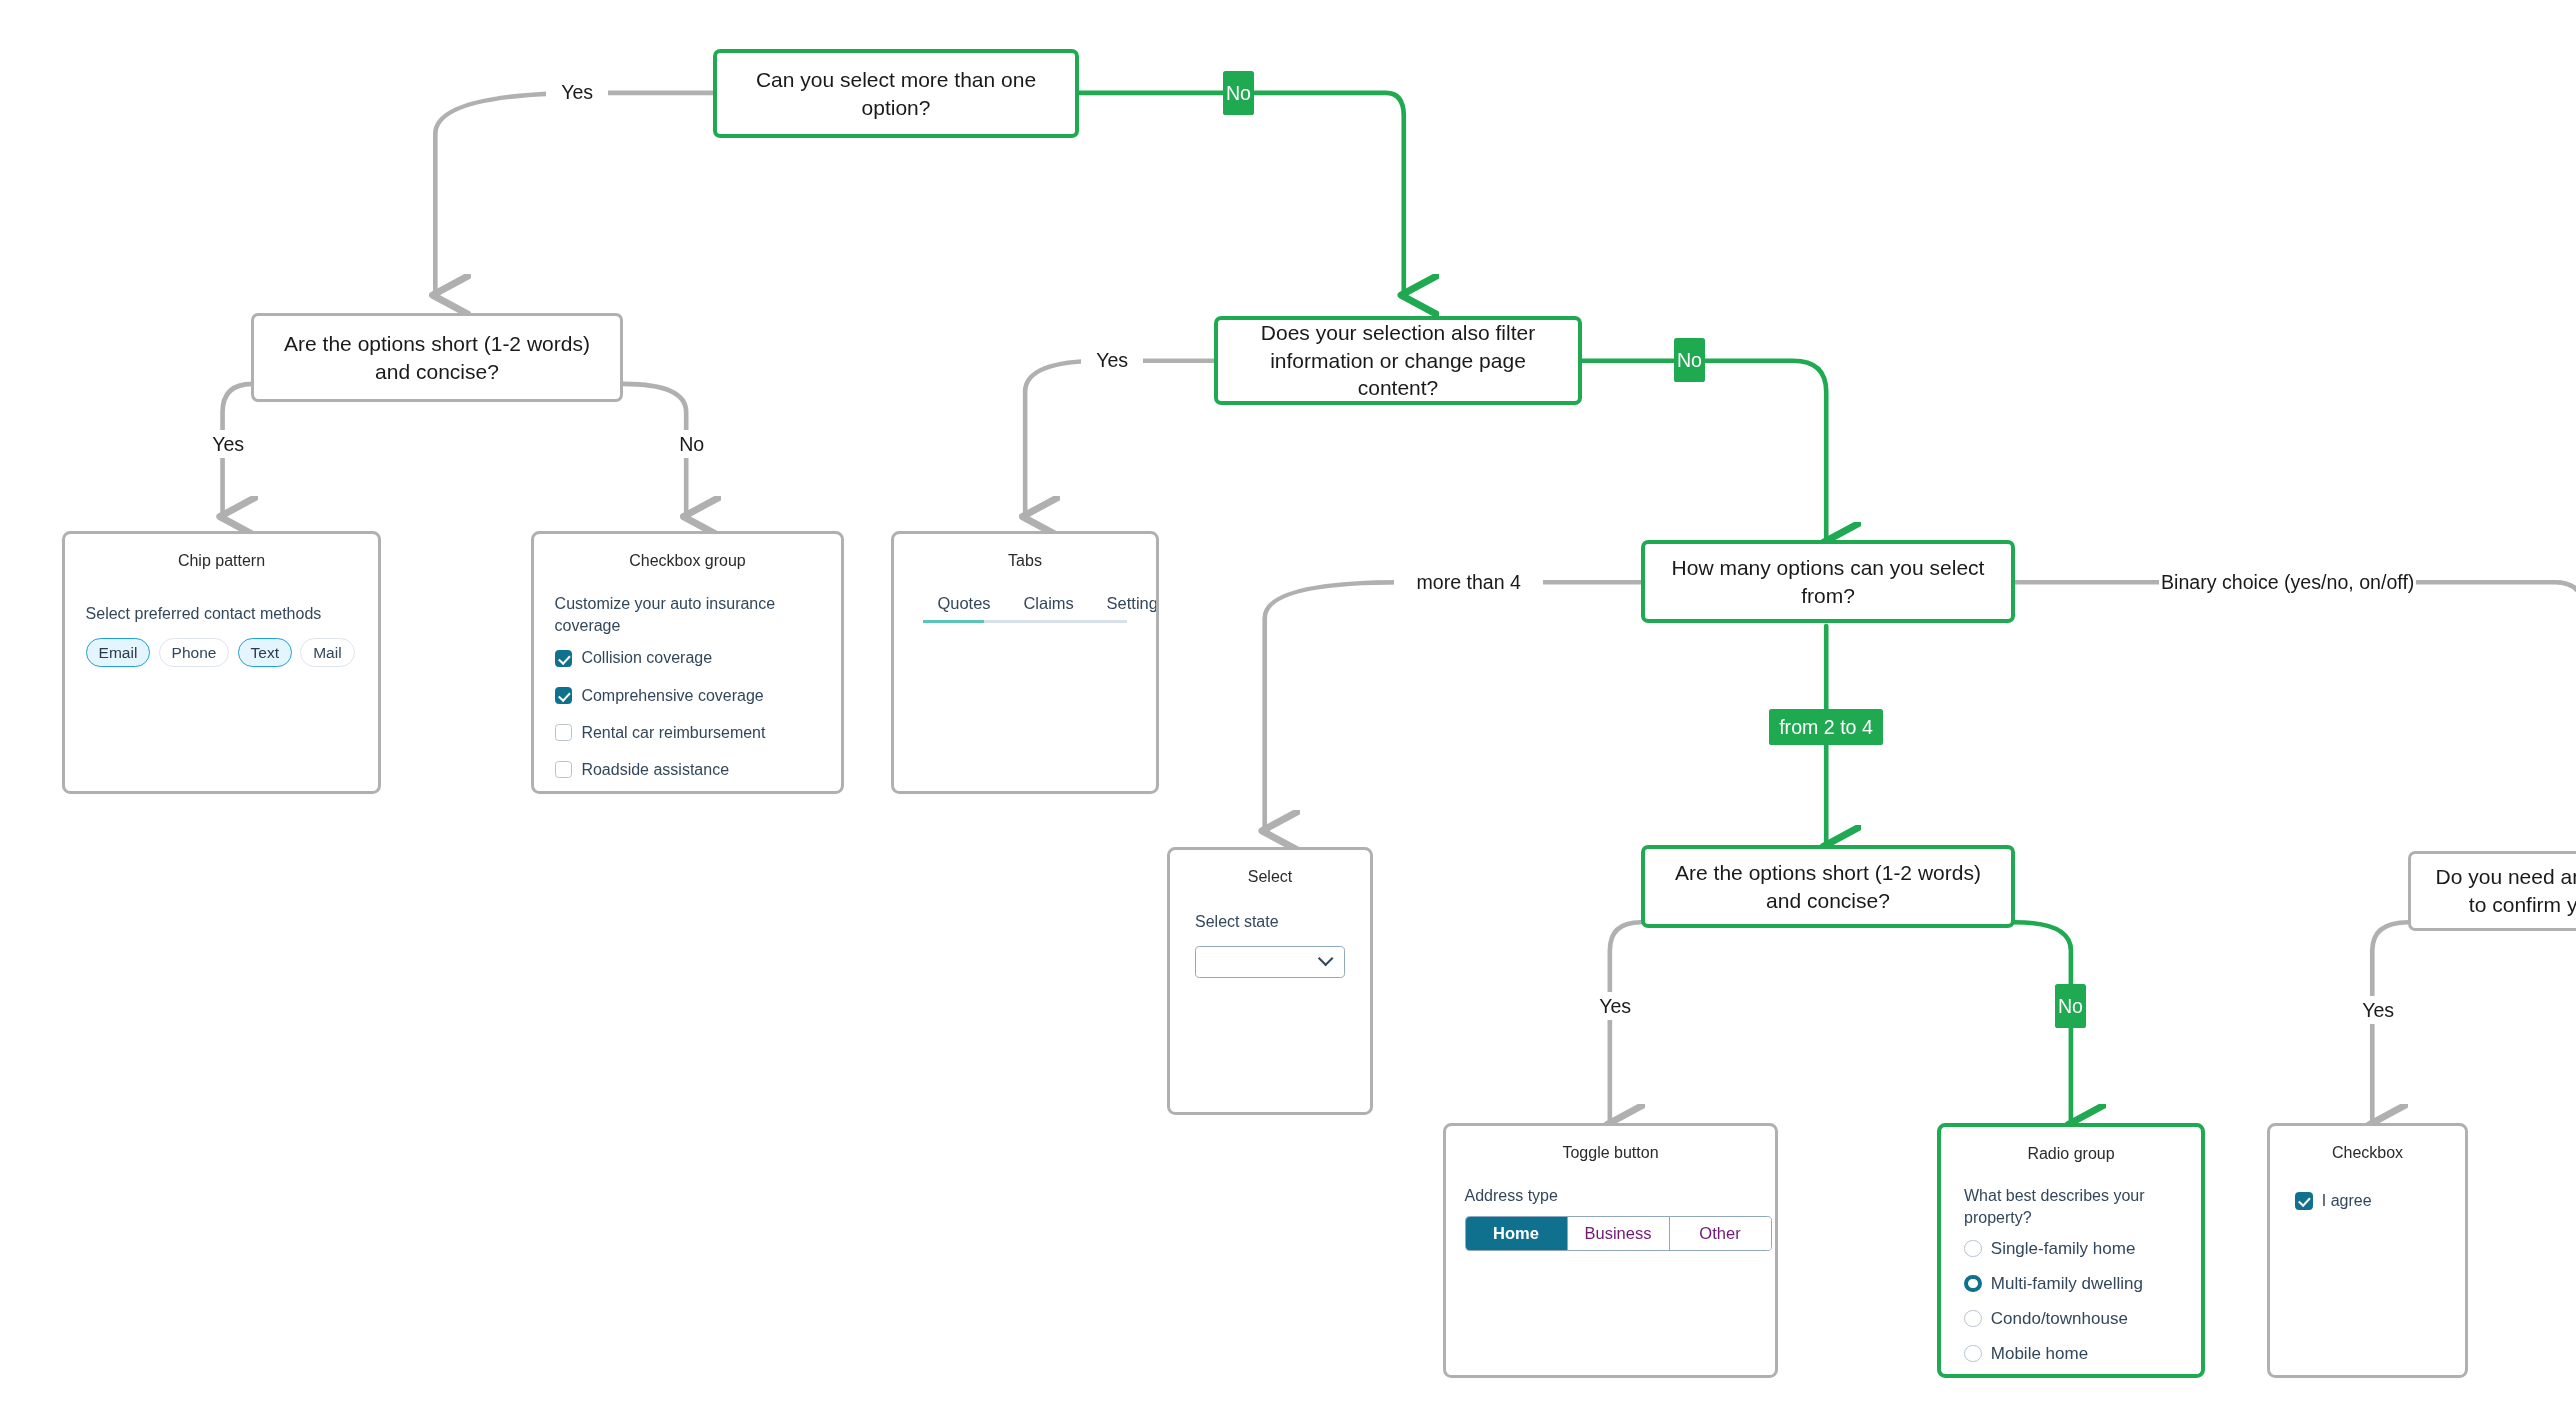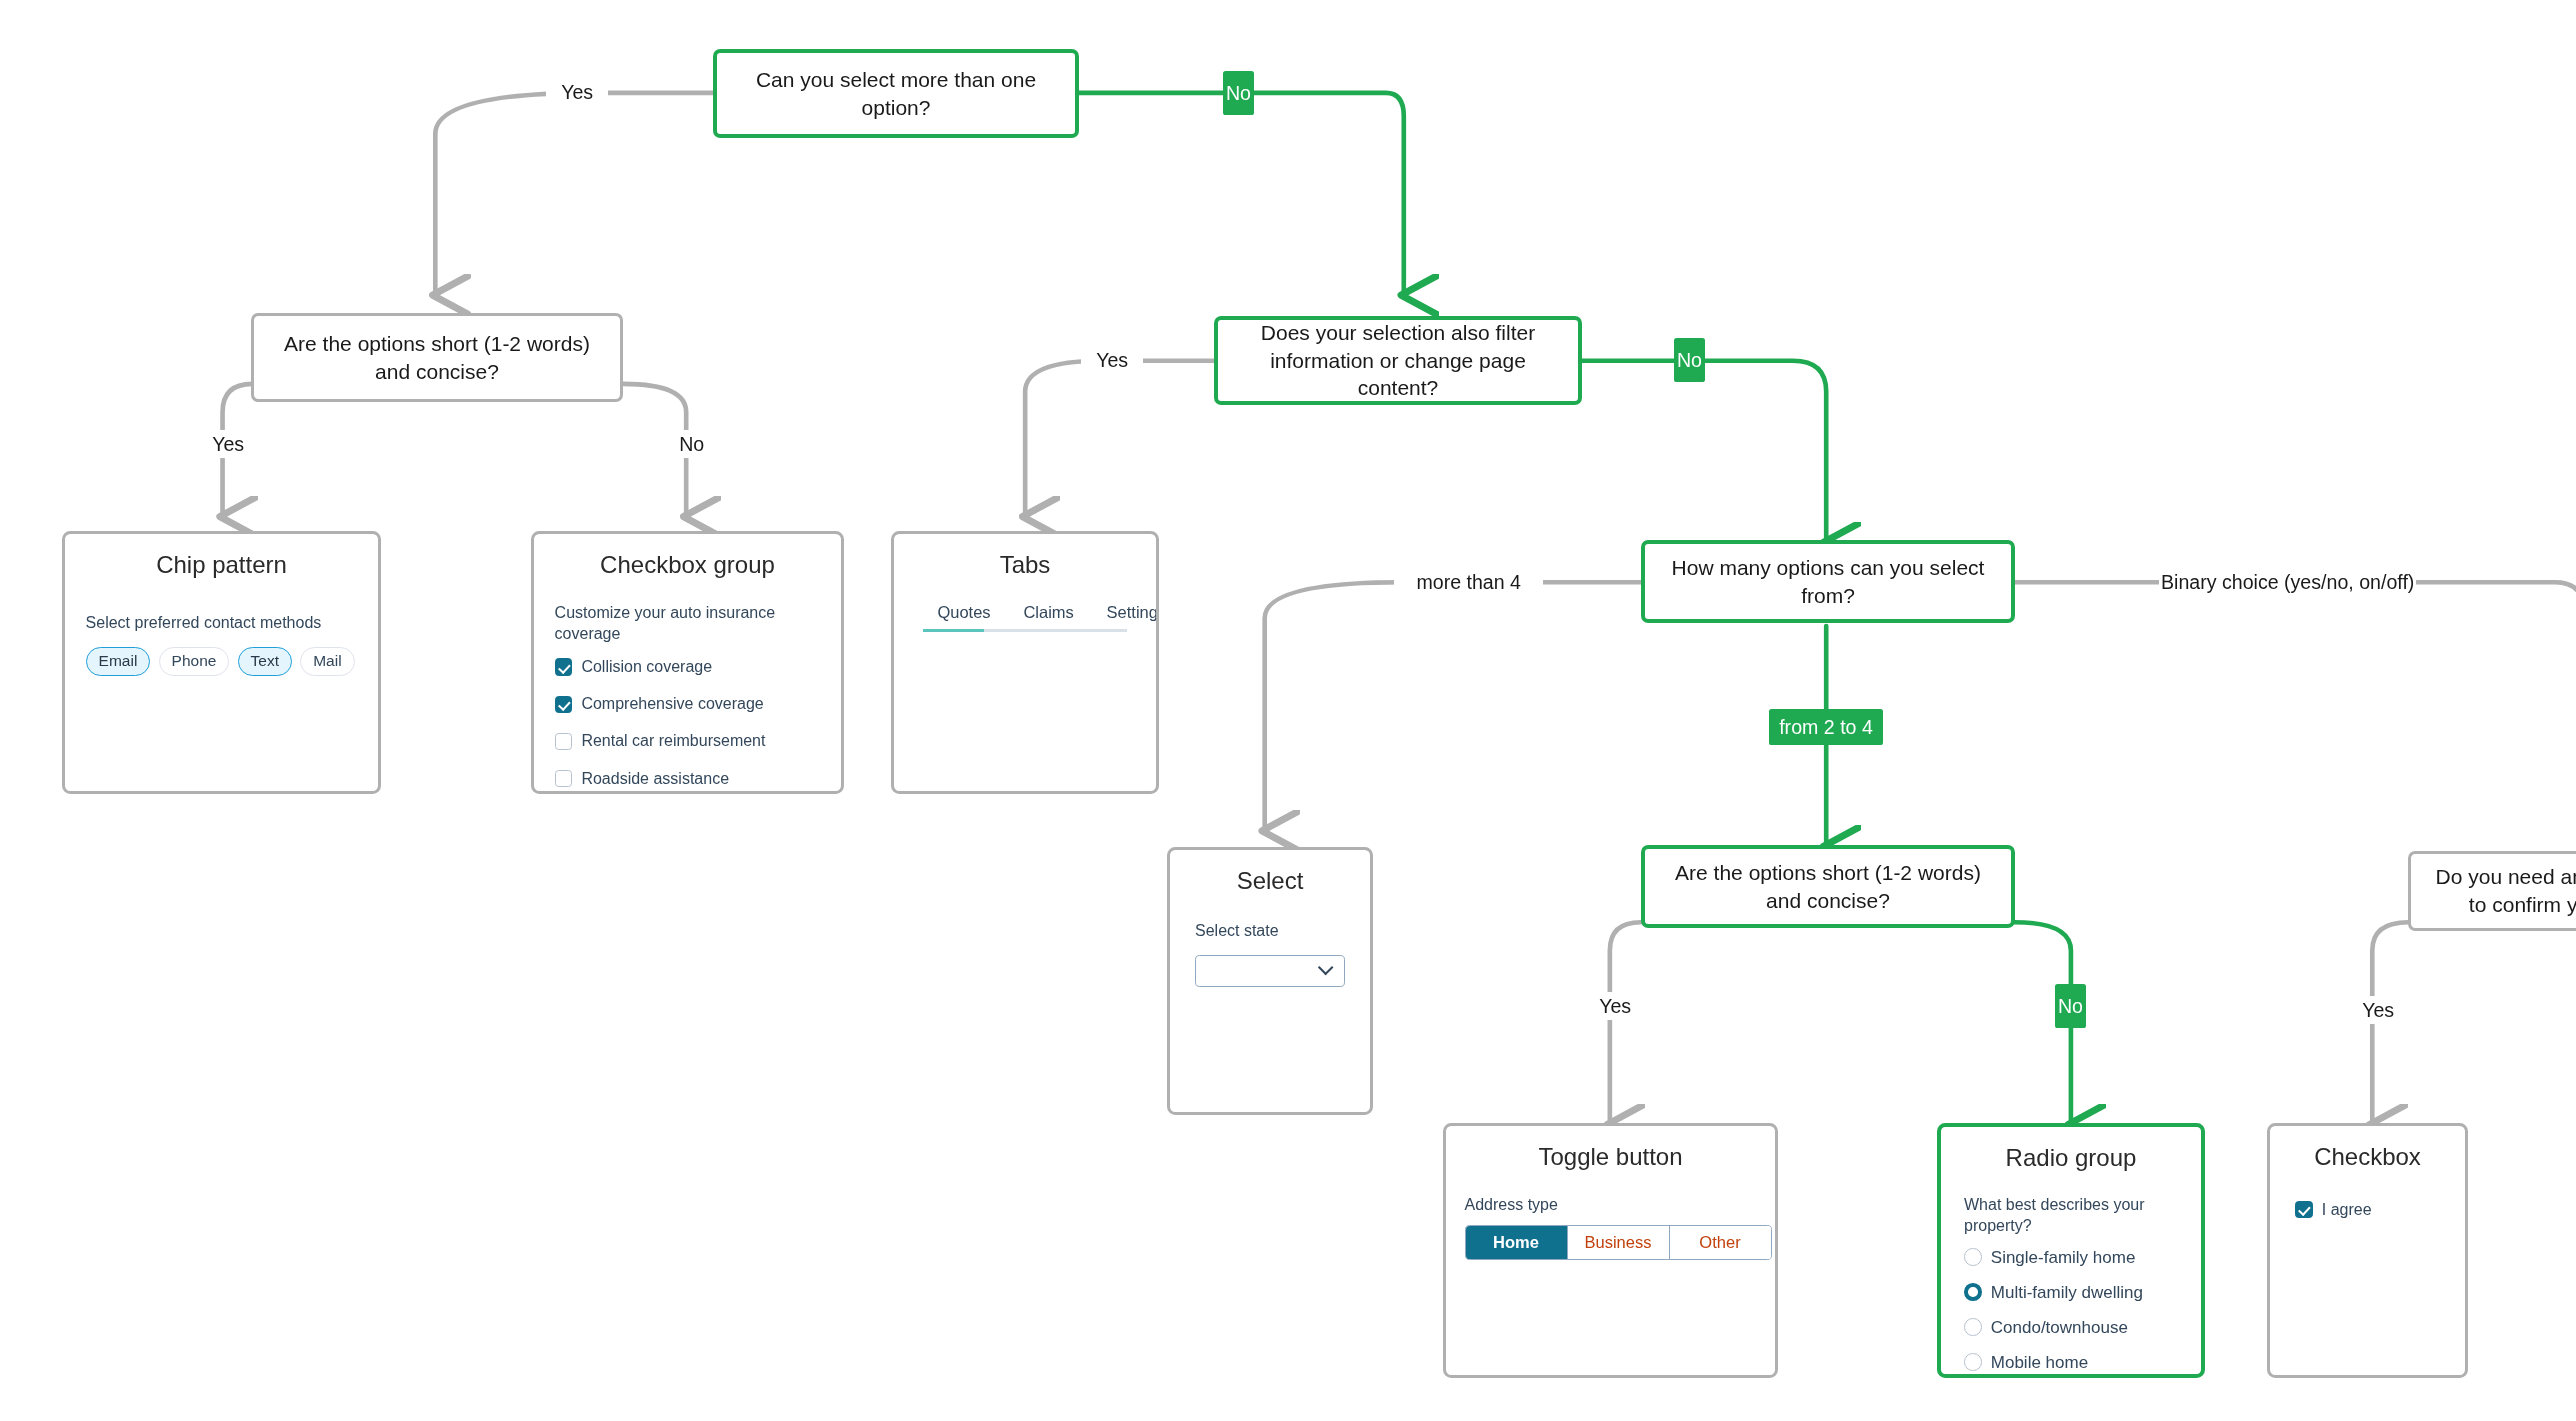--- a/index.html
+++ b/index.html
@@ -17,21 +17,21 @@
   
   .elabel{position:absolute;font-size:19.6px;color:#1a1a1a;white-space:nowrap;
           display:flex;align-items:center;justify-content:center;background:#fff;
           padding:0 5.2px;}
   .elabel.badge{background:#1faa51;color:#fff;border-radius:2.6px;padding:0;}
 
   
   .card{position:absolute;box-sizing:border-box;background:#fff;border-radius:8.2px;
         border:3.6px solid #b0b0b0;overflow:hidden;}
   .card.green{border:4.1px solid #1faa51;}
-  .card-title{text-align:center;font-size:24px;color:#2a2a2a;margin:17.5px 0 0 0;
+  .card-title{text-align:center;font-size:16px;color:#2a2a2a;margin:17.5px 0 0 0;
               font-weight:400;line-height:1.1;}
   .card-body{padding:0 20.6px;margin-top:34px;}
   .c-label{font-size:16px;color:#33475b;line-height:1.35;margin-bottom:13.4px;}
 
   
   .chips{display:flex;gap:8.2px;}
   .chip{box-sizing:border-box;border-radius:515px;font-size:15.5px;color:#33475b;
         padding:4.6px 12px;border:1.5px solid #dfe3eb;background:#fff;}
   .chip.sel{background:#e5f5fd;border-color:#1e9fd8;color:#2b3a4a;}
 
@@ -52,21 +52,21 @@
 
   
   .selbox{box-sizing:border-box;border:1.5px solid #8fa8bf;border-radius:4.6px;
           height:32px;display:flex;align-items:center;justify-content:flex-end;
           padding-right:12.4px;background:#fff;}
   .chev{width:9.3px;height:9.3px;border:solid #33475b;border-width:0 2.1px 2.1px 0;
         transform:rotate(45deg) translate(-2.1px,-2.1px);}
 
   
   .tgroup{display:flex;border:1.5px solid #8fa8bf;border-radius:4.6px;overflow:hidden;width:fit-content;}
-  .tbtn{font-size:16.5px;padding:7.2px 0;width:101px;text-align:center;color:#c2410c;background:#fff;
+  .tbtn{font-size:16.5px;padding:7.2px 0;width:101px;text-align:center;color:#701a75;background:#fff;
         border-right:1.5px solid #8fa8bf;}
   .tbtn:last-child{border-right:none;}
   .tbtn.on{background:#10718f;color:#fff;font-weight:bold;}
 
   
   .rrow{display:flex;align-items:center;gap:9.3px;margin-bottom:17.5px;}
   .radio{width:17.5px;height:17.5px;box-sizing:border-box;border-radius:50%;flex:0 0 auto;
          border:1.5px solid #b6c2ce;background:#fff;position:relative;}
   .radio.on{border:4.6px solid #10718f;}
   .rtext{font-size:17px;color:#33475b;line-height:1;}

